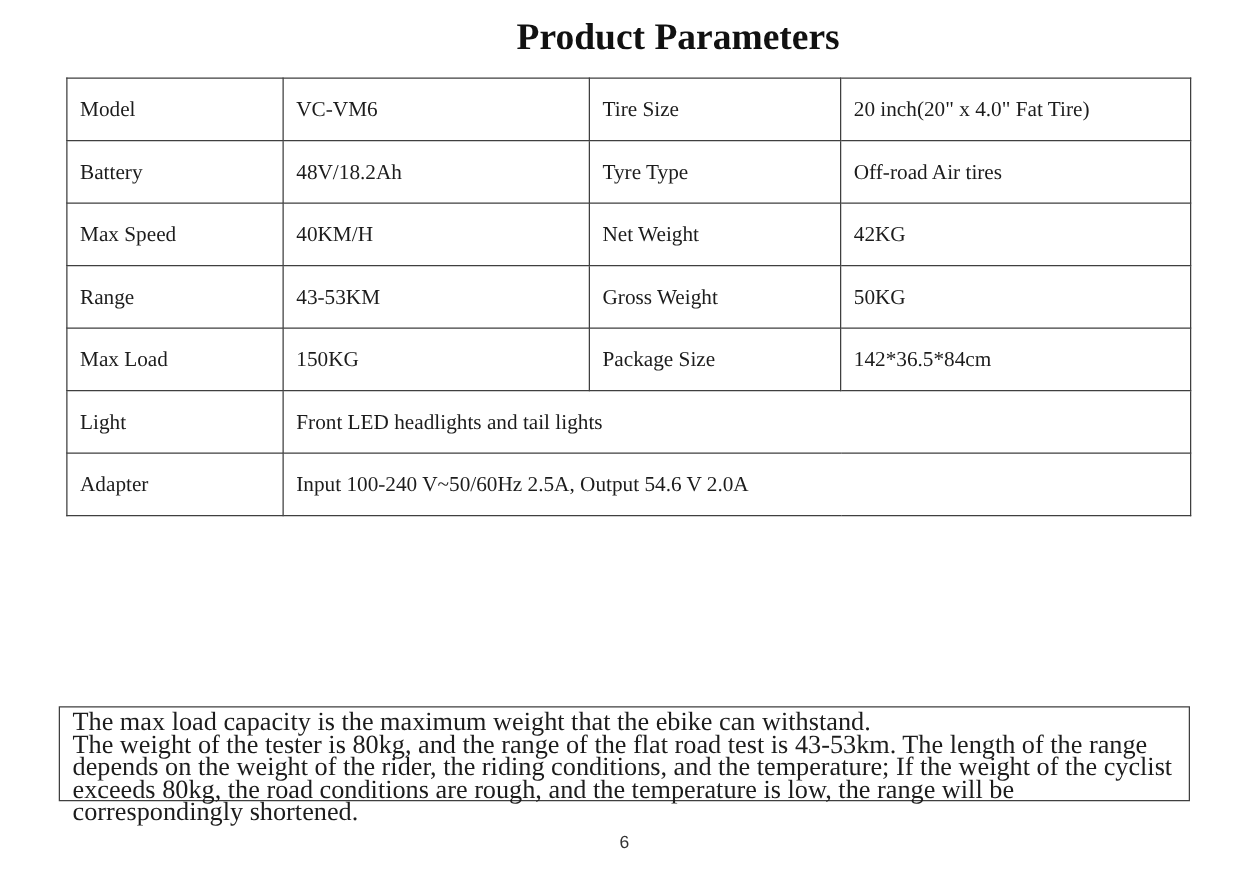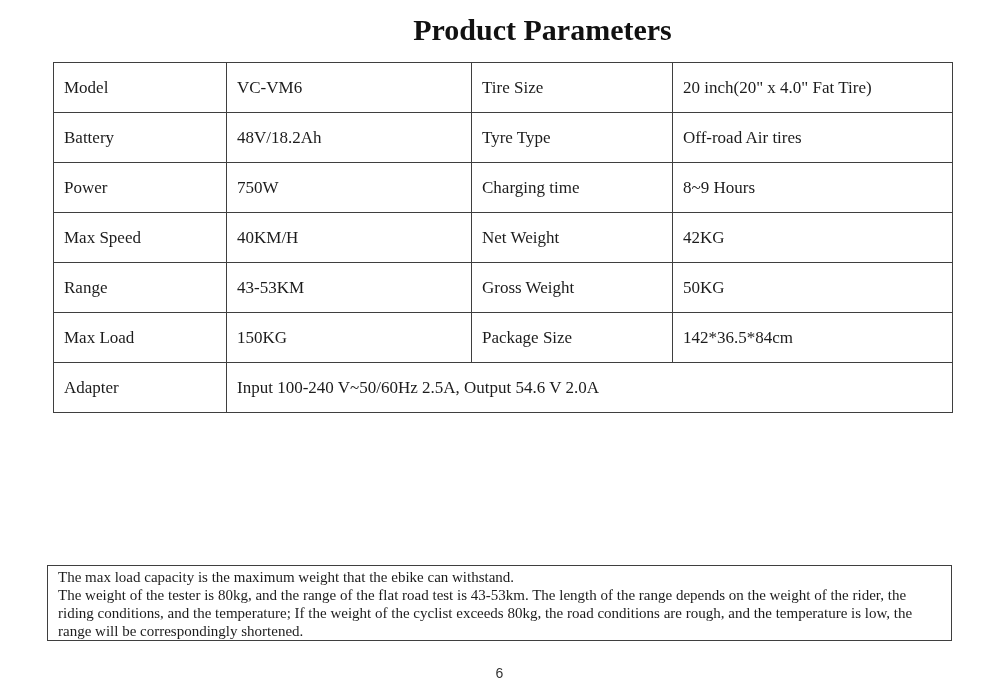--- a/index.html
+++ b/index.html
@@ -49,21 +49,21 @@
   td.sm { font-size: 14.5px; }
   .notes {
     position: absolute;
     left: 47px;
     top: 565px;
     width: 905px;
     height: 76px;
     box-sizing: border-box;
     border: 1px solid #3f3f3f;
     padding: 2px 8px 0 10px;
-    font-size: 15px;
+    font-size: 21px;
     line-height: 18px;
     color: #1c1c1c;
   }
   .pagenum {
     position: absolute;
     left: 0;
     top: 665px;
     width: 999px;
     text-align: center;
     font-size: 14px;
@@ -92,44 +92,42 @@
         <td>Tire Size</td>
         <td>20 inch(20" x 4.0" Fat Tire)</td>
       </tr>
       <tr>
         <td>Battery</td>
         <td>48V/18.2Ah</td>
         <td>Tyre Type</td>
         <td>Off-road Air tires</td>
       </tr>
       <tr>
-        <td>Power</td>
-        <td class="sm">750W</td>
-        <td>Charging time</td>
-        <td>8~9 Hours</td>
-      </tr>
-      <tr>
         <td>Max Speed</td>
         <td>40KM/H</td>
         <td>Net Weight</td>
         <td>42KG</td>
       </tr>
       <tr>
         <td>Range</td>
         <td>43-53KM</td>
         <td>Gross Weight</td>
         <td>50KG</td>
       </tr>
       <tr>
         <td>Max Load</td>
         <td>150KG</td>
         <td>Package Size</td>
         <td>142*36.5*84cm</td>
       </tr>
       <tr>
+        <td>Light</td>
+        <td colspan="3">Front LED headlights and tail lights</td>
+      </tr>
+      <tr>
         <td>Adapter</td>
         <td colspan="3">Input 100-240 V~50/60Hz 2.5A, Output 54.6 V 2.0A</td>
       </tr>
     </tbody>
   </table>
 
   <div class="notes">
     <div>The max load capacity is the maximum weight that the ebike can withstand.</div>
     <div>The weight of the tester is 80kg, and the range of the flat road test is 43-53km. The length of the range depends on the weight of the rider, the riding conditions, and the temperature; If the weight of the cyclist exceeds 80kg, the road conditions are rough, and the temperature is low, the range will be correspondingly shortened.</div>
   </div>

